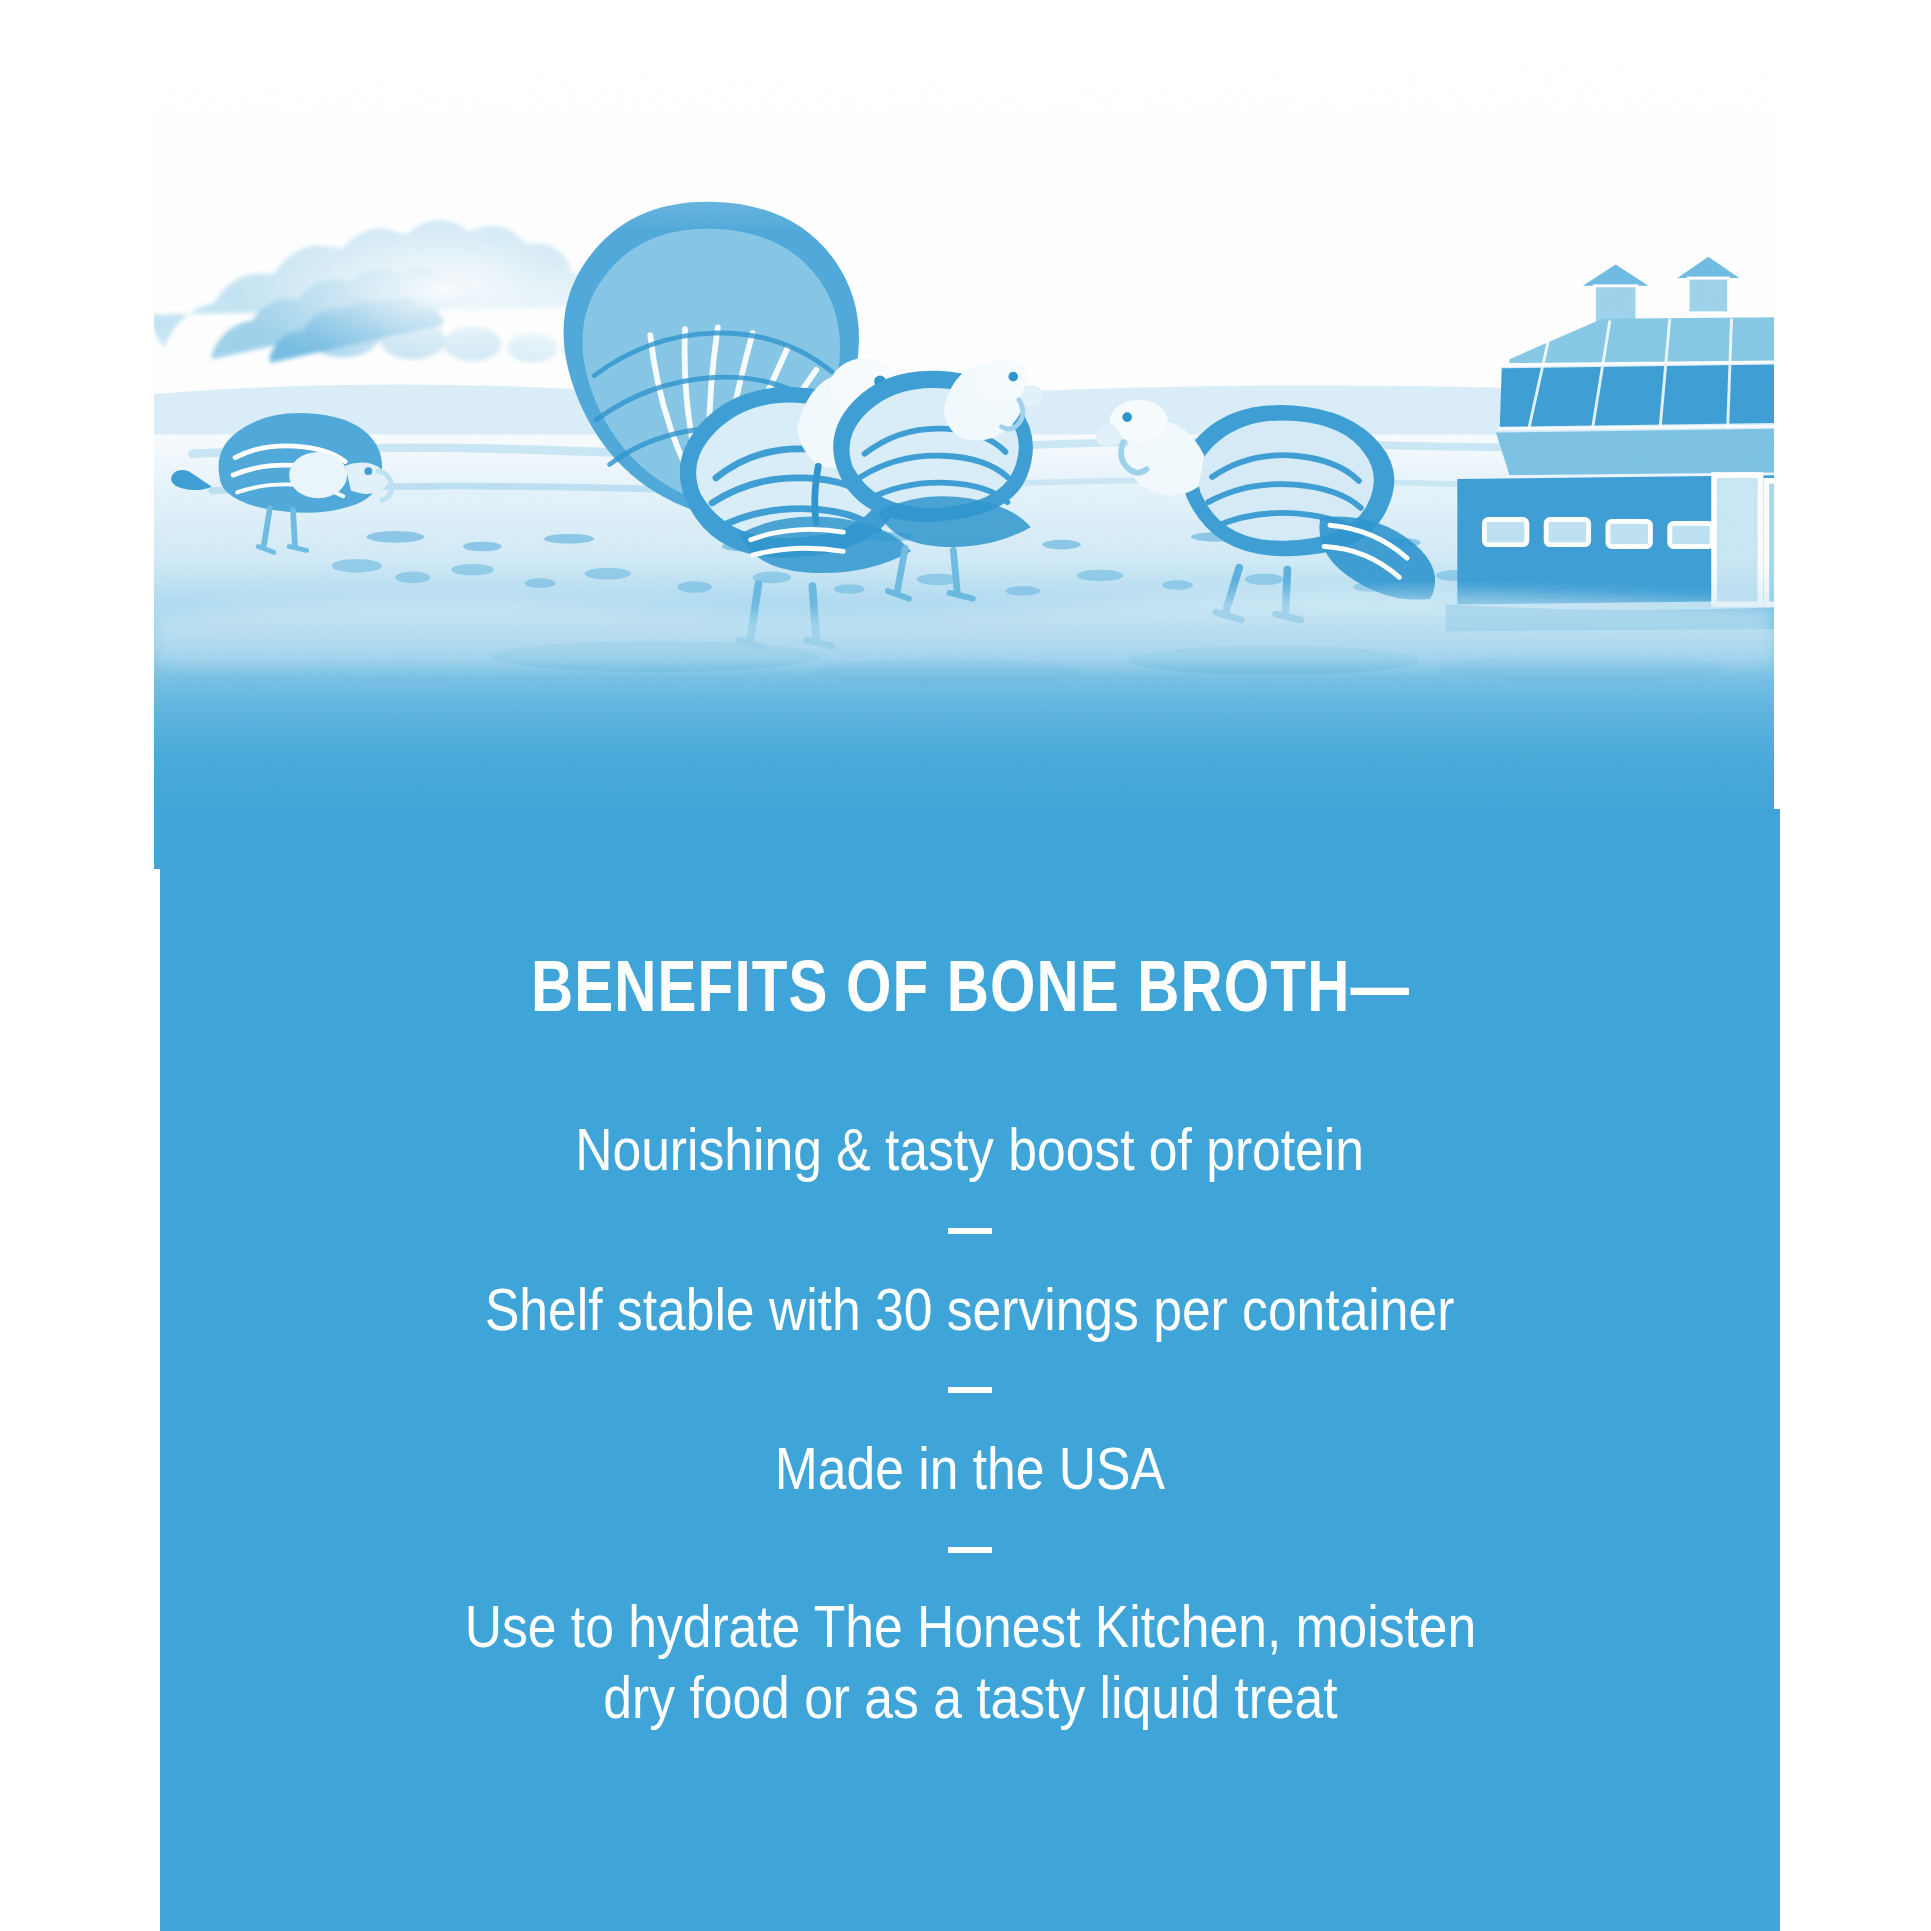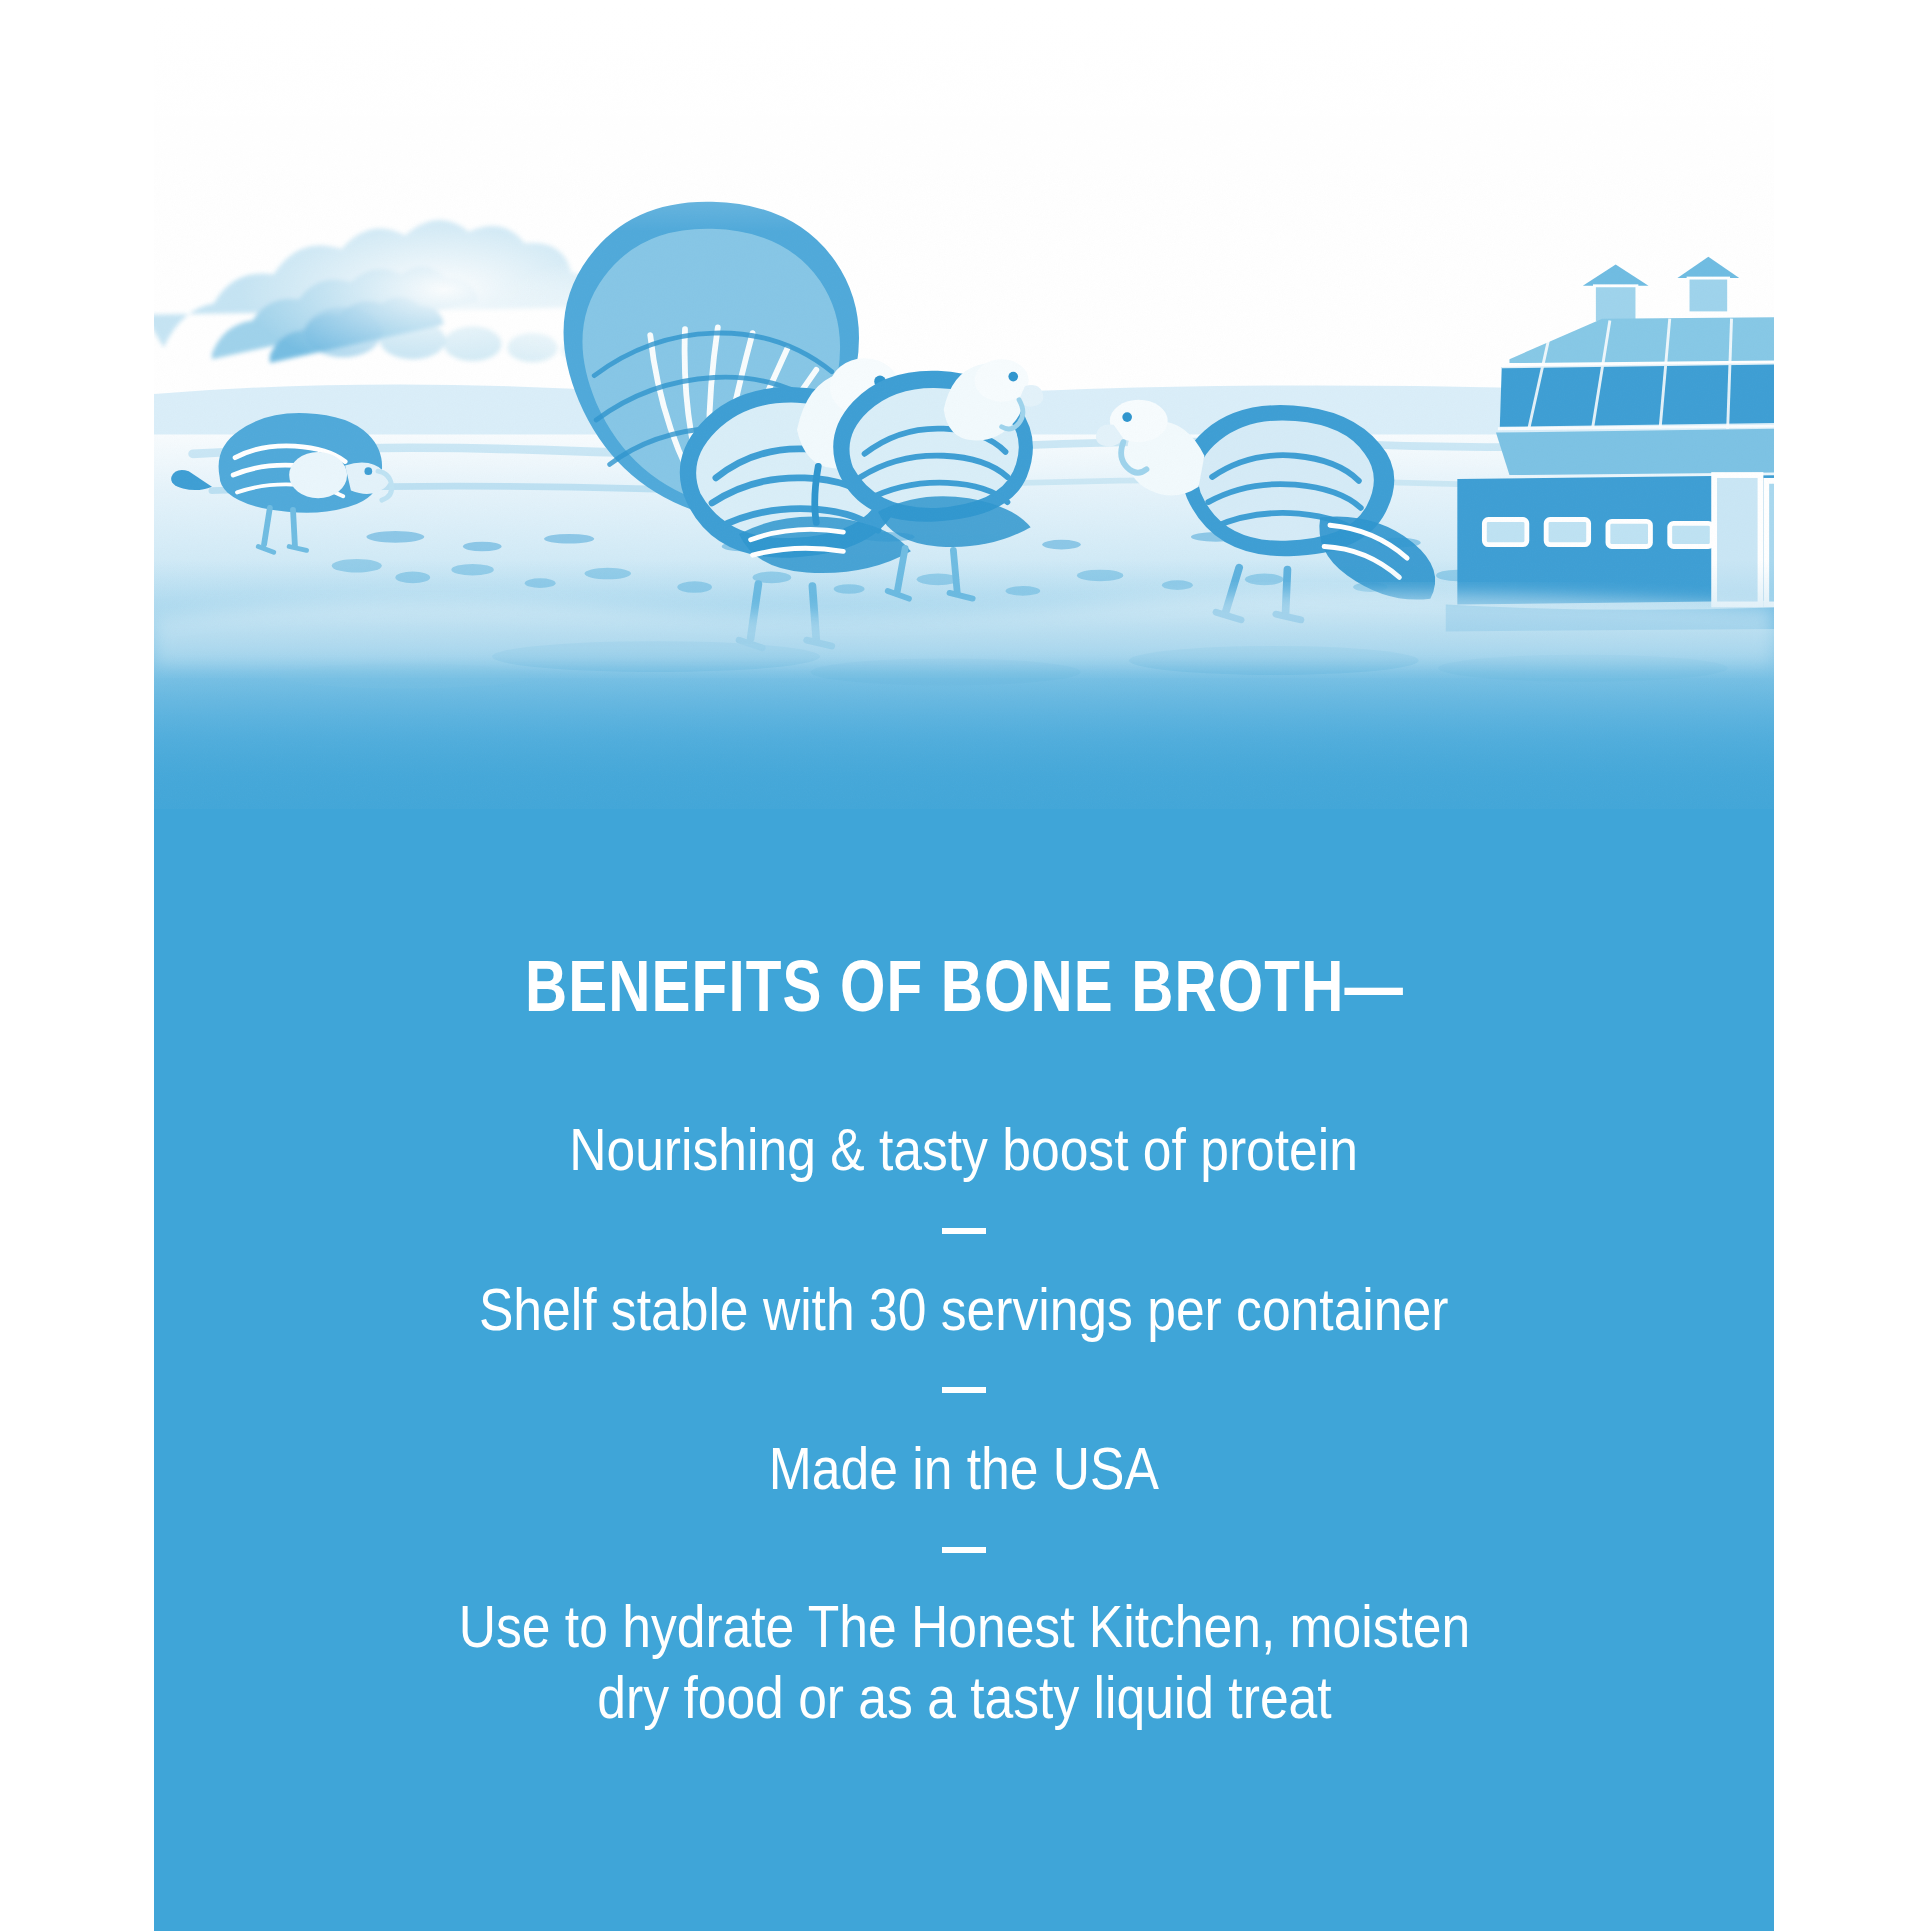--- a/index.html
+++ b/index.html
@@ -29,21 +29,21 @@
     top: 0px;
     width: 1620px;
     height: 869px;
     overflow: hidden;
   }
   #illustration svg { display: block; width: 100%; height: 100%; }
 
   
   #benefits-panel {
     position: absolute;
-    left: 154px;
+    left: 160px;
     top: 809px;
     width: 1620px;
     height: 1122px;
     background: #3FA5D8;
     overflow: hidden;
   }
 
   #benefits-inner {
     position: absolute;
     left: 0;

